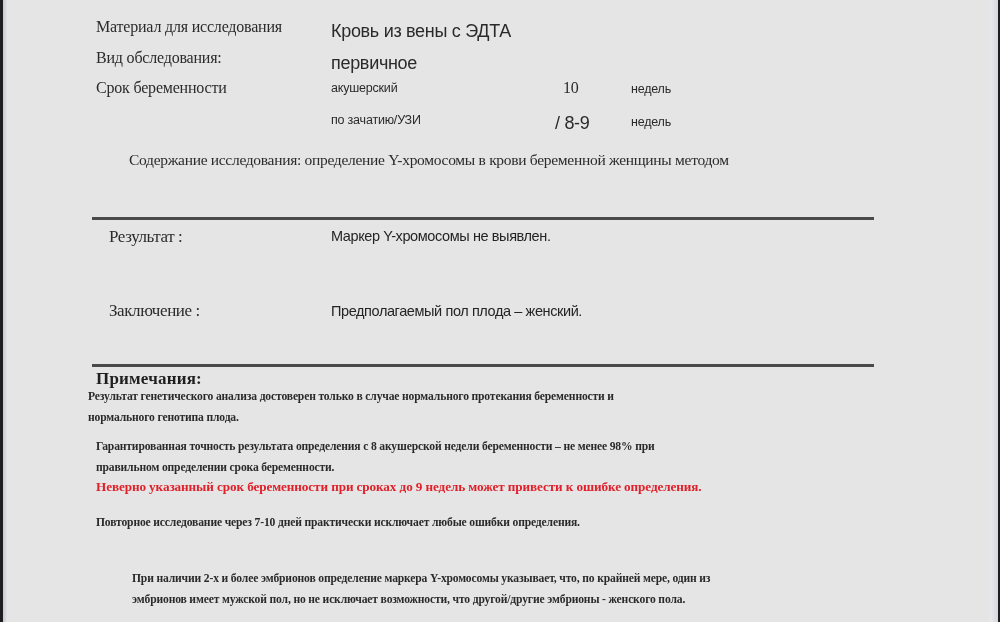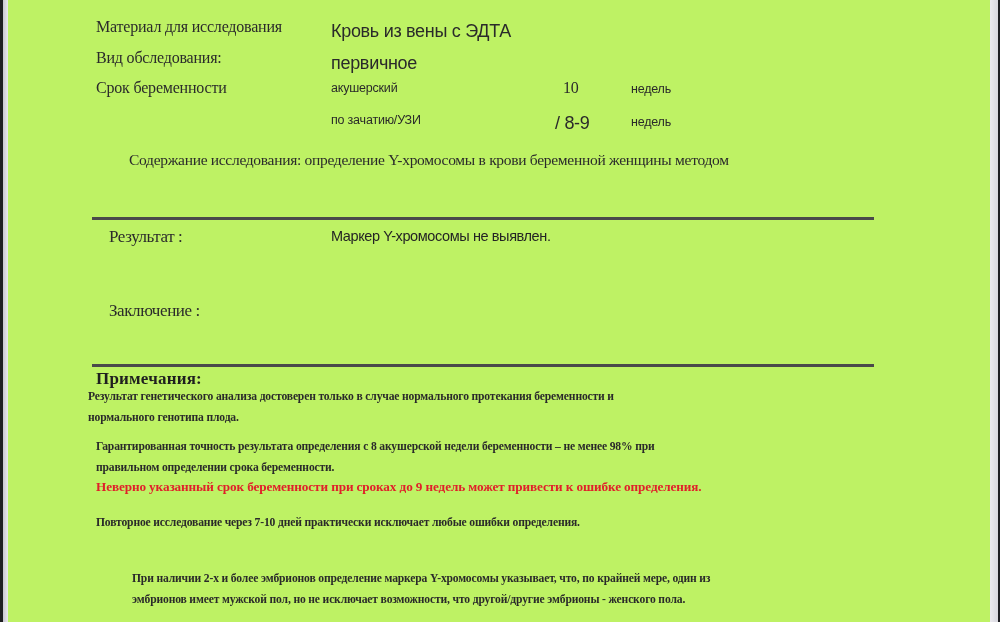--- a/index.html
+++ b/index.html
@@ -7,21 +7,21 @@
       padding: 0;
       width: 1000px;
       height: 622px;
       overflow: hidden;
       background: #fcfcfc;
     }
     .viewport {
       position: relative;
       width: 1000px;
       height: 622px;
-      background: #bef264;
+      background: #e5e5e5;
       overflow: hidden;
     }
     .edge-left {
       position: absolute; left: 0; top: 0; width: 3px; height: 622px;
       background: #1e1e22;
     }
     .edge-left-shade {
       position: absolute; left: 3px; top: 0; width: 5px; height: 622px;
       background: linear-gradient(to right, #c9c8d0, #e9e8ee);
     }
@@ -102,20 +102,21 @@
   <div class="abs serif content-text" style="left:96px; top:147px;">
     <div>Содержание исследования: определение Y-хромосомы  в крови беременной женщины методом</div>
   </div>
 
   <div class="rule" style="left:92px; top:217px; width:782px;"></div>
 
   <div class="abs serif res-label" style="left:109px; top:227px;">Результат :</div>
   <div class="abs sans res-value" style="left:331px; top:228px;">Маркер Y-хромосомы не выявлен.</div>
 
   <div class="abs serif res-label" style="left:109px; top:301px;">Заключение :</div>
+  <div class="abs sans res-value" style="left:331px; top:303px;">Предполагаемый пол плода – женский.</div>
 
   <div class="rule" style="left:92px; top:364px; width:782px;"></div>
 
   <div>
     <div class="abs serif notes-title" style="left:96px; top:369px;">Примечания:</div>
 
     <div class="abs serif note" style="left:88px; top:386px;">
       <div>Результат генетического анализа достоверен только в случае нормального протекания беременности и</div>
       <div>нормального генотипа плода.</div>
     </div>

